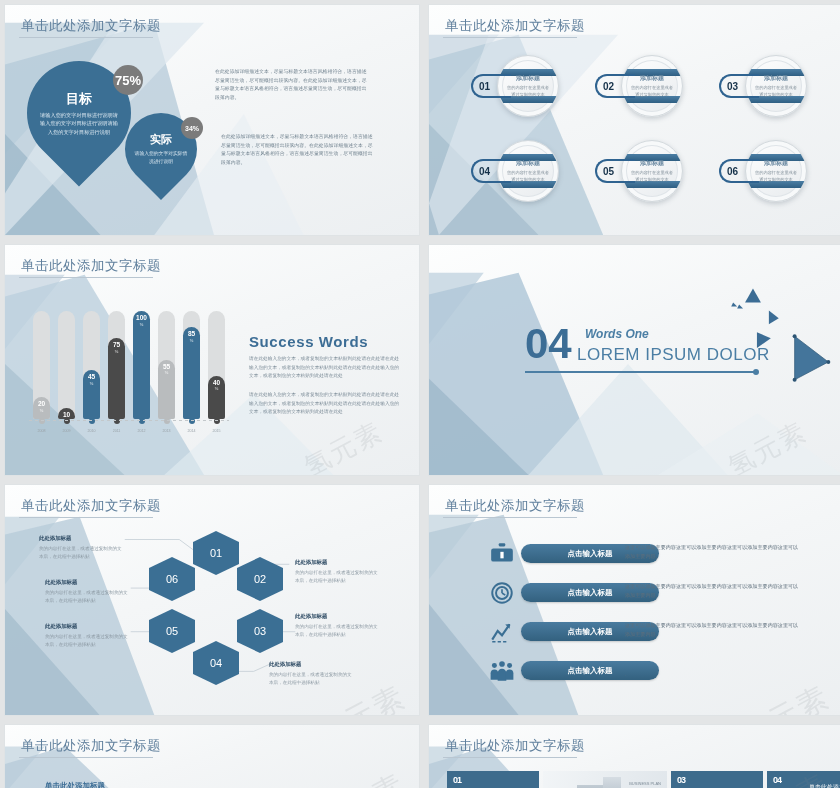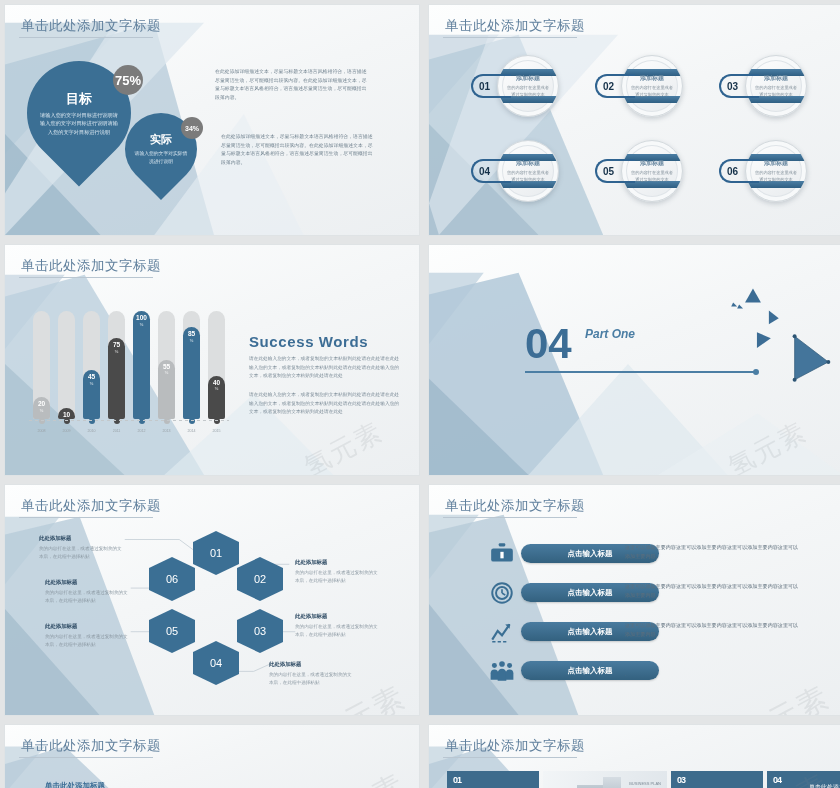--- a/index.html
+++ b/index.html
@@ -369,21 +369,22 @@
     <div class="bg">
       <svg viewBox="0 0 416 232" preserveAspectRatio="none">
         <polygon points="0,28 55,28 0,100" fill="#c9d8e3" opacity=".9"></polygon>
         <polygon points="0,50 90,28 175,232 0,232" fill="#b2c8d8" opacity=".85"></polygon>
         <polygon points="0,135 100,232 0,232" fill="#9eb8ca" opacity=".8"></polygon>
         <polygon points="100,232 200,120 300,232" fill="#dde8ee" opacity=".65"></polygon>
         <polygon points="230,232 330,170 416,232" fill="#eaf0f4" opacity=".6"></polygon>
       </svg>
     </div>
     <div class="pnum">04</div>
-    <div class="plabel">Part One</div>
+    <div class="plabel">Words One</div>
+    <div class="plorem">LOREM IPSUM DOLOR</div>
     <div class="prule"></div>
 
     <div class="bg">
       <svg viewBox="0 0 416 232">
         <polygon points="326,44 334,58 318,58" fill="#3c6d95"></polygon>
         <polygon points="342,66 352,74 342,80" fill="#3c6d95"></polygon>
         <polygon points="330,88 344,94 330,104" fill="#3c6d95"></polygon>
         <polygon points="312,60 316,64 310,64" fill="#3c6d95"></polygon>
         <polygon points="306,58 310,62 304,62" fill="#3c6d95"></polygon>
         <polygon points="368,92 402,118 368,136" fill="#44759b" stroke="#2d5574" stroke-width="0.7"></polygon>

